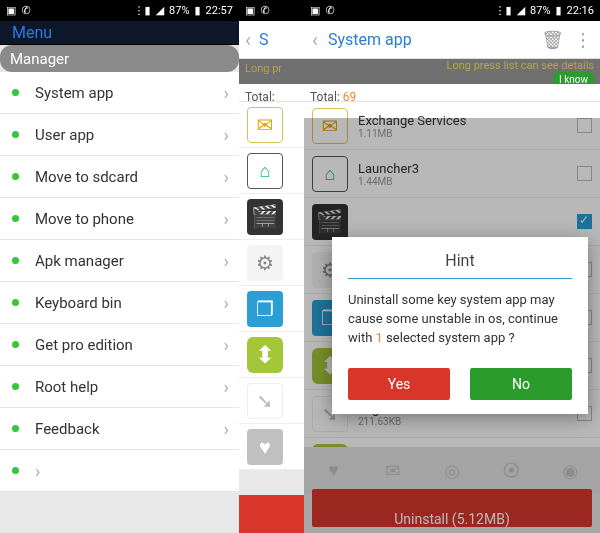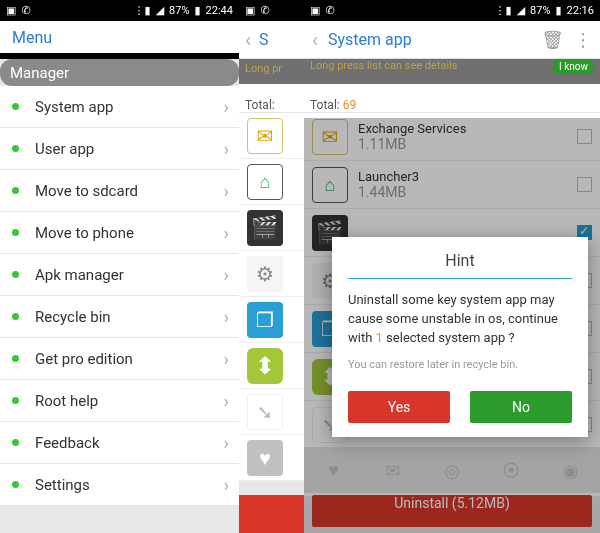--- a/index.html
+++ b/index.html
@@ -32,28 +32,28 @@
     justify-content: space-between;
     padding: 0 6px;
     font-size: 11px;
   }
   .status-left { display: flex; gap: 5px; }
   .status-right { display: flex; gap: 5px; align-items: center; }
   .sb-ico { display: inline-block; }
 
   
   .title-bar {
-    height: 38px;
-    background: #ffffff;
+    height: 24px;
+    background: #0f172a;
     color: #2a7bdb;
     font-size: 16px;
     padding: 0 12px;
     display: flex;
     align-items: center;
-    border-bottom: 6px solid #000000;
+    border-bottom: 1px solid #000000;
     font-weight: 400;
   }
   .section-header {
     background: #8a8a8a;
     color: #fff;
     font-size: 15px;
     padding: 5px 10px 4px 10px;
     border-radius: 12px;
   }
   .menu-row {
@@ -87,21 +87,21 @@
     font-size: 11px;
     padding: 3px 6px;
     height: 25px;
     white-space: nowrap;
     overflow: hidden;
   }
   .totals-row {
     background: #fff;
     font-size: 12px;
     color: #555;
-    padding: 14px 6px;
+    padding: 6px 6px;
     height: 18px;
     border-bottom: 1px solid #e5e5e5;
   }
   .s2-icons { background: #fff; }
   .s2-icon {
     height: 46px;
     display: flex;
     align-items: center;
     padding-left: 8px;
     border-bottom: 1px solid #eee;
@@ -127,36 +127,36 @@
     height: 38px;
     background: #fff;
     display: flex;
     align-items: center;
     padding: 0 8px;
     border-bottom: 1px solid #ddd;
     gap: 10px;
   }
   .s3 .app-header .title { flex: 1; color: #2a7bdb; font-size: 16px; }
   .hdr-icon { color: #999; font-size: 18px; }
-  .s3 .hint-strip { display: flex; justify-content: space-between; align-items: flex-start; padding: 0 6px; }
+  .s3 .hint-strip { display: flex; justify-content: space-between; align-items: flex-end; padding: 0 6px; flex-direction: column; }
   .iknow {
     background: #2b9b2b; color: #fff; font-size: 10px; padding: 2px 6px; border-radius: 6px;
   }
   .s3 .totals-row { display: flex; justify-content: space-between; flex-direction: column; }
   .app-row {
     background: #fff;
     display: flex;
     align-items: center;
     height: 48px;
     padding: 0 8px;
     border-bottom: 1px solid #eee;
   }
   .app-info { flex: 1; margin-left: 10px; }
   .app-name { font-size: 13px; color: #333; }
-  .app-size { font-size: 14px; color: #999; }
+  .app-size { font-size: 10px; color: #999; }
   .chk { width: 15px; height: 15px; border: 1px solid #bbb; background: #fff; }
   .chk.checked { background: #2a9fd6; border-color: #2a9fd6; position: relative; }
   .chk.checked::after { content: "✓"; color: #fff; font-size: 12px; position: absolute; top: -2px; left: 1px; }
 
   .dim-overlay {
     position: absolute;
     top: 59px; bottom: 0; left: 0; right: 0;
     background: rgba(0,0,0,0.28);
   }
   .s3-list { position: relative; background: #fff; }
@@ -170,25 +170,25 @@
     background: #e3e3e3;
     display: flex;
   }
   .icon-strip .cell { flex: 1; display: flex; align-items: center; justify-content: center; }
   .cell .mini-icon { width: 30px; height: 30px; display: flex; align-items: center; justify-content: center; color: #aaa; font-size: 18px; opacity: .55;}
 
   .uninstall-btn {
     position: absolute;
     bottom: 6px;
     left: 8px; right: 8px;
-    height: 32px;
+    height: 38px;
     background: #d9362b;
     color: #fff;
     display: flex;
-    align-items: flex-start;
+    align-items: flex-end;
     justify-content: center;
     font-size: 14px;
     border-radius: 2px;
   }
 
   .dialog {
     position: absolute;
     left: 28px; right: 12px;
     top: 178px;
     background: #fff;
@@ -212,21 +212,21 @@
   <div class="status-bar">
     <div class="status-left">
       <span class="sb-ico">▣</span>
       <span class="sb-ico">✆</span>
     </div>
     <div class="status-right">
       <span class="sb-ico">⋮▮</span>
       <span class="sb-ico">◢</span>
       <span>87%</span>
       <span class="sb-ico">▮</span>
-      <span>22:44</span>
+      <span>22:57</span>
     </div>
   </div>
   <div class="title-bar">Menu</div>
 
   <div class="section-header">Manager</div>
   <div class="menu-row">
     <span class="dot"></span>
     <span class="menu-label">System app</span>
     <span class="chev">›</span>
   </div>
@@ -245,42 +245,41 @@
     <span class="menu-label">Move to phone</span>
     <span class="chev">›</span>
   </div>
   <div class="menu-row">
     <span class="dot"></span>
     <span class="menu-label">Apk manager</span>
     <span class="chev">›</span>
   </div>
   <div class="menu-row">
     <span class="dot"></span>
-    <span class="menu-label">Recycle bin</span>
+    <span class="menu-label">Keyboard bin</span>
     <span class="chev">›</span>
   </div>
   <div class="menu-row">
     <span class="dot"></span>
     <span class="menu-label">Get pro edition</span>
     <span class="chev">›</span>
   </div>
 
   <div class="menu-row">
     <span class="dot"></span>
     <span class="menu-label">Root help</span>
     <span class="chev">›</span>
   </div>
   <div class="menu-row">
     <span class="dot"></span>
     <span class="menu-label">Feedback</span>
     <span class="chev">›</span>
   </div>
   <div class="menu-row">
     <span class="dot"></span>
-    <span class="menu-label">Settings</span>
     <span class="chev">›</span>
   </div>
 
 </div>
 
 <div class="screen s2">
   <div class="status-bar">
     <div class="status-left">
       <span class="sb-ico">▣</span>
       <span class="sb-ico">✆</span>
@@ -449,21 +448,20 @@
     </div>
 
     <div class="dim-overlay"></div>
 
     <div class="dialog">
       <h4>Hint</h4>
       <div class="rule"></div>
       <div class="body">
         <span>Uninstall some key system app may cause some unstable in os, continue with </span><span class="orange">1</span><span> selected system app ?</span>
       </div>
-      <div class="sub">You can restore later in recycle bin.</div>
       <div class="btns">
         <div class="btn btn-yes">
             <span>Yes</span>
           </div>
         <div class="btn btn-no">
             <span>No</span>
           </div>
       </div>
     </div>
   </div>

